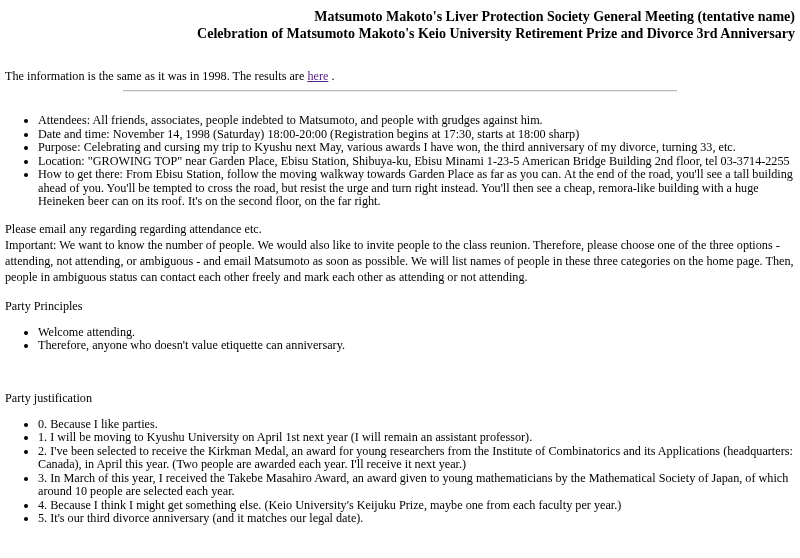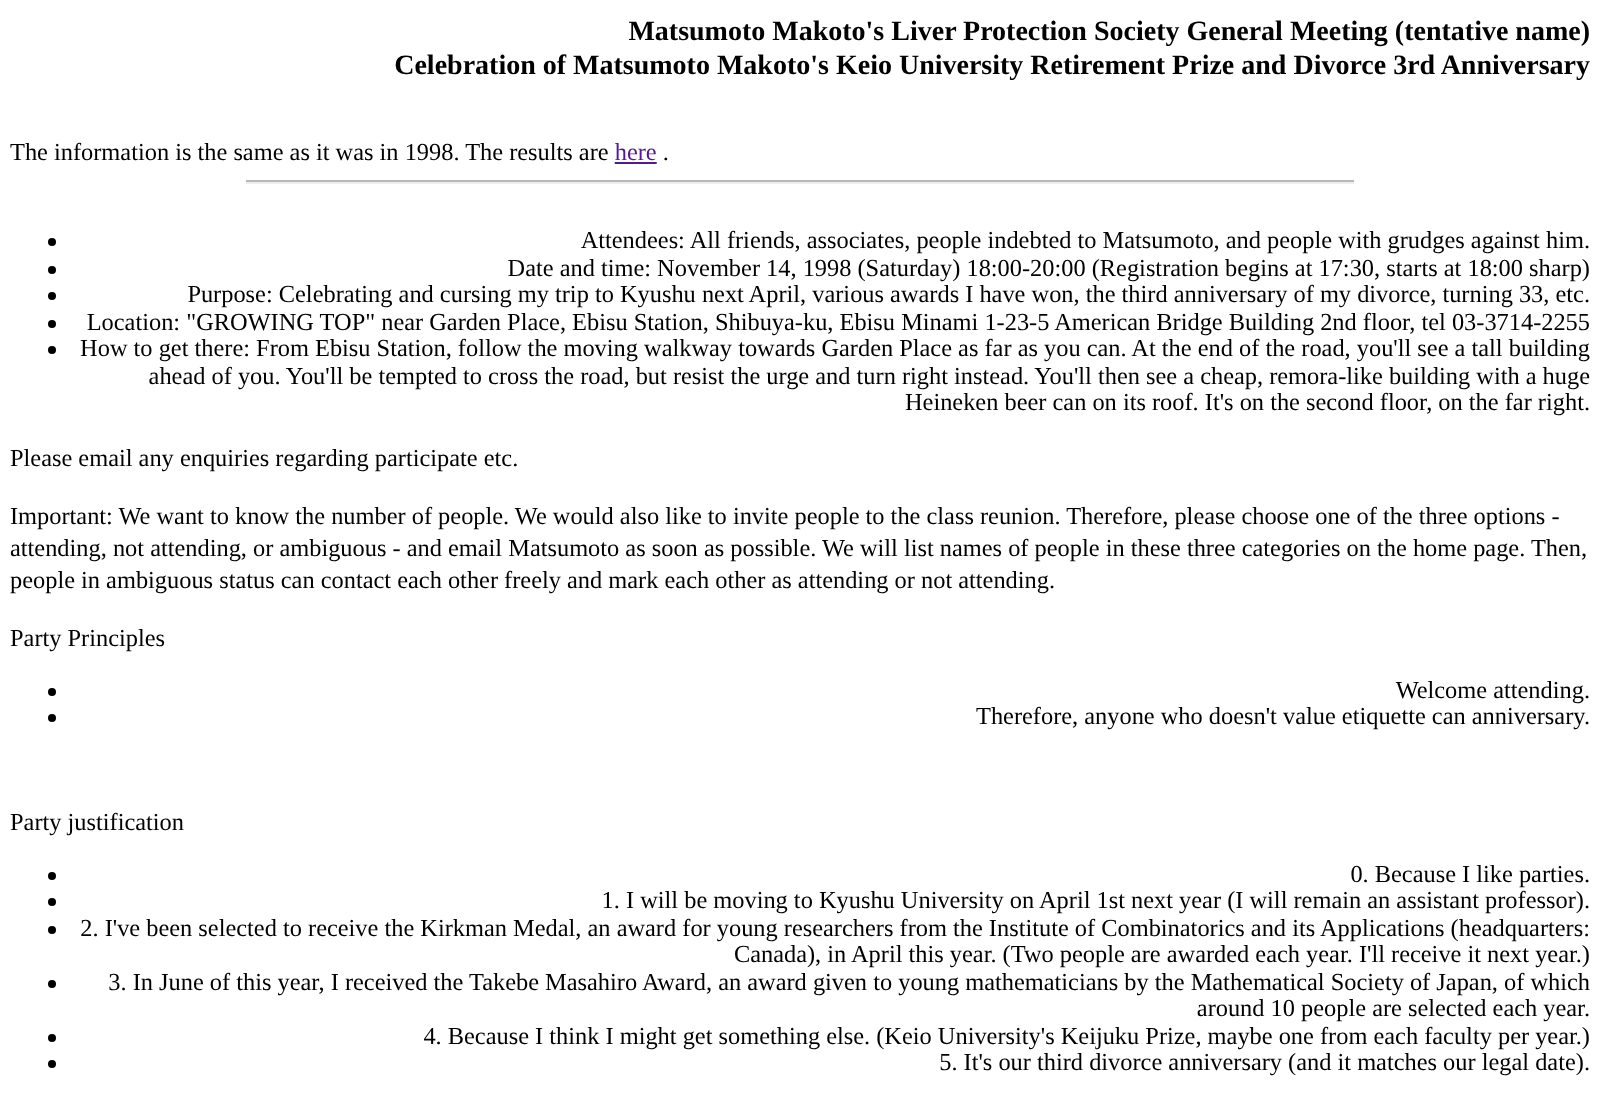--- a/index.html
+++ b/index.html
@@ -29,26 +29,25 @@
       border: 0;
       border-top: 1px solid #b8b8b8;
       border-bottom: 1px solid #eee;
       height: 0;
     }
     .announce { margin-top: 29px; }
     ul {
       margin: 0;
       padding-left: 33px;
       list-style: disc;
-      text-align: right;
     }
     ul li { margin: 0; line-height: 13.5px; }
     .details-list { margin-top: 22px; }
     .email-note { margin-top: 13px; }
-    .important { margin-top: 13px; line-height: 16px; }
+    .important { margin-top: 0; line-height: 16px; }
     .principles-heading { margin-top: 14px; }
     .principles-list { margin-top: 12px; }
     .justification-heading { margin-top: 38px; }
     .justification-list { margin-top: 12px; }
   </style>
 </head>
 <body>
 
 <div class="page">
   <h1>
@@ -57,38 +56,38 @@
   </h1>
 
   <p class="intro"><span>The information is the same as it was in 1998. The results are </span><a href="#" class="link">here</a><span> .</span></p>
 
   <hr class="divider">
 
 
   <ul class="details-list">
     <li>Attendees: All friends, associates, people indebted to Matsumoto, and people with grudges against him.</li>
     <li>Date and time: November 14, 1998 (Saturday) 18:00-20:00 (Registration begins at 17:30, starts at 18:00 sharp)</li>
-    <li>Purpose: Celebrating and cursing my trip to Kyushu next April, various awards I have won, the third anniversary of my divorce, turning 33, etc.</li>
+    <li>Purpose: Celebrating and cursing my trip to Kyushu next May, various awards I have won, the third anniversary of my divorce, turning 33, etc.</li>
     <li>Location: "GROWING TOP" near Garden Place, Ebisu Station, Shibuya-ku, Ebisu Minami 1-23-5 American Bridge Building 2nd floor, tel 03-3714-2255</li>
     <li>How to get there: From Ebisu Station, follow the moving walkway towards Garden Place as far as you can. At the end of the road, you'll see a tall building ahead of you. You'll be tempted to cross the road, but resist the urge and turn right instead. You'll then see a cheap, remora-like building with a huge Heineken beer can on its roof. It's on the second floor, on the far right.</li>
   </ul>
 
-  <p class="email-note">Please email any enquiries regarding participate etc.</p>
+  <p class="email-note">Please email any regarding regarding attendance etc.</p>
 
   <p class="important">Important: We want to know the number of people. We would also like to invite people to the class reunion. Therefore, please choose one of the three options - attending, not attending, or ambiguous - and email Matsumoto as soon as possible. We will list names of people in these three categories on the home page. Then, people in ambiguous status can contact each other freely and mark each other as attending or not attending.</p>
 
   <p class="principles-heading">Party Principles</p>
   <ul class="principles-list">
     <li>Welcome attending.</li>
     <li>Therefore, anyone who doesn't value etiquette can anniversary.</li>
   </ul>
 
   <p class="justification-heading">Party justification</p>
   <ul class="justification-list">
     <li>0. Because I like parties.</li>
     <li>1. I will be moving to Kyushu University on April 1st next year (I will remain an assistant professor).</li>
     <li>2. I've been selected to receive the Kirkman Medal, an award for young researchers from the Institute of Combinatorics and its Applications (headquarters: Canada), in April this year. (Two people are awarded each year. I'll receive it next year.)</li>
-    <li>3. In June of this year, I received the Takebe Masahiro Award, an award given to young mathematicians by the Mathematical Society of Japan, of which around 10 people are selected each year.</li>
+    <li>3. In March of this year, I received the Takebe Masahiro Award, an award given to young mathematicians by the Mathematical Society of Japan, of which around 10 people are selected each year.</li>
     <li>4. Because I think I might get something else. (Keio University's Keijuku Prize, maybe one from each faculty per year.)</li>
     <li>5. It's our third divorce anniversary (and it matches our legal date).</li>
 
   </ul>
 </div>
 
 </body></html>

